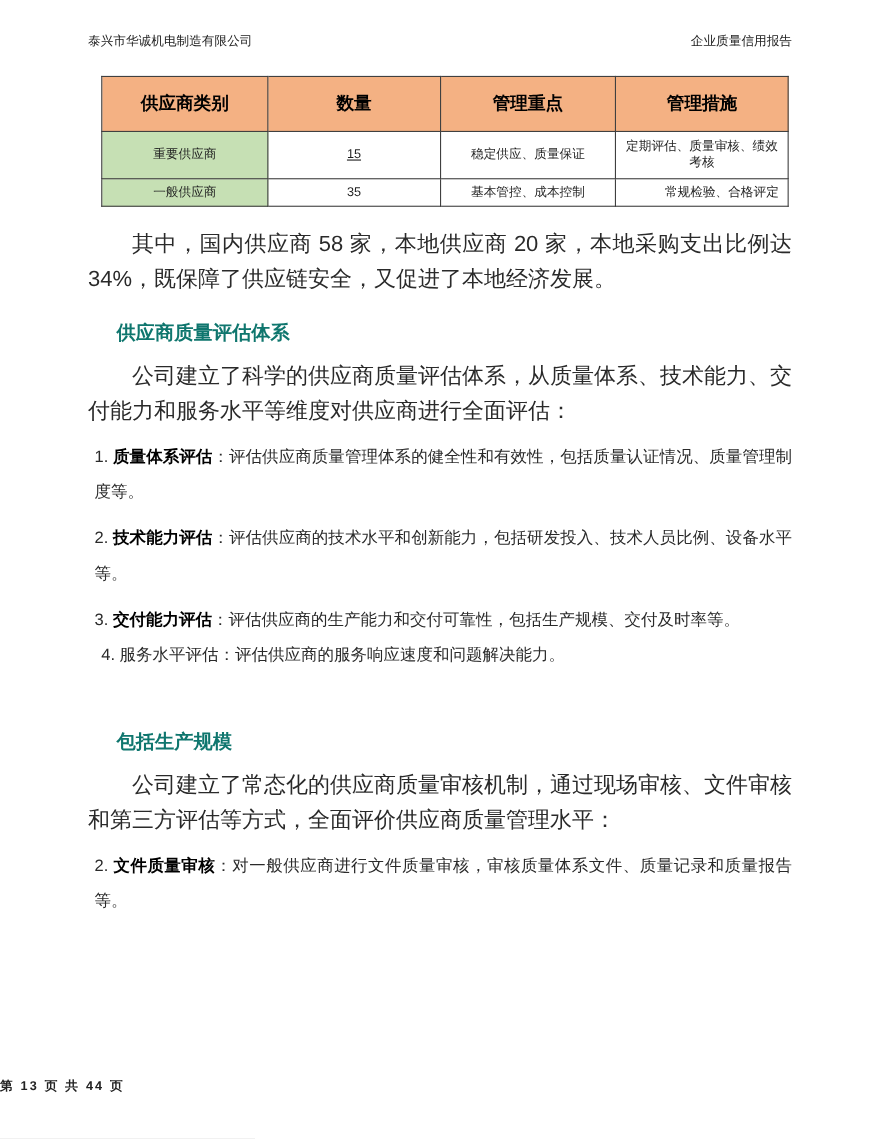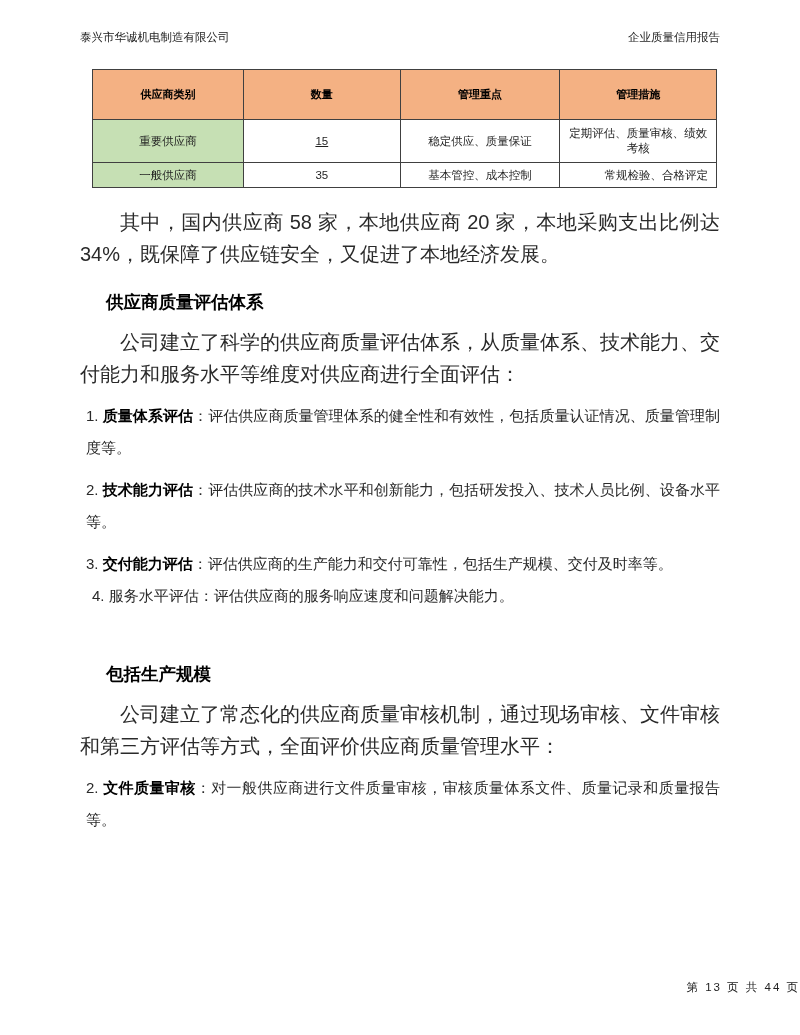--- a/index.html
+++ b/index.html
@@ -31,21 +31,21 @@
     text-align: center;
     color: #1f1f1f;
   }
   table.supplier-table th,
   table.supplier-table td {
     border: 1px solid #404040;
     vertical-align: middle;
   }
   table.supplier-table th {
     background: var(--header-bg, #F4B183);
-    font-size: 11px;
+    font-size: 16px;
     font-weight: bold;
     height: 50px;
     color: #000000;
   }
   table.supplier-table td {
     font-size: 11.5px;
     line-height: 15px;
     padding: 6px 8px;
   }
   td.cat-cell { background: var(--cat-bg, #C6E0B4); }
@@ -58,45 +58,46 @@
     line-height: 32px;
     text-align: justify;
     color: #2a2a2a;
   }
   .indent-first { text-indent: 2em; }
   .section-title {
     margin: 20px 80px 0 80px;
     padding-left: 26px;
     font-size: 17.5px;
     font-weight: bold;
-    color: #000000;
+    color: #0f766e;
   }
   .section-intro { margin-top: 12px; }
   .list-item {
     margin: 10px 80px 0 80px;
     padding-left: 6px;
     font-size: 15px;
     line-height: 32px;
     text-align: justify;
     color: #2a2a2a;
     text-indent: 0;
   }
   .list-item b { color: #000000; }
   .item-last { margin-top: 0; padding-left: 12px; }
   .section-gap { margin-top: 50px; }
   
   .doc-footer {
     position: absolute;
     left: 0;
     right: 0;
     bottom: 40px;
-    text-align: right;
+    text-align: left;
     font-size: 11.5px;
     color: #222222;
     letter-spacing: 2px;
+    font-weight: bold;
   }
 </style>
 </head>
 <body>
 
 <div class="page">
 
   <div class="doc-header">
     <span>泰兴市华诚机电制造有限公司</span>
     <span>企业质量信用报告</span>

